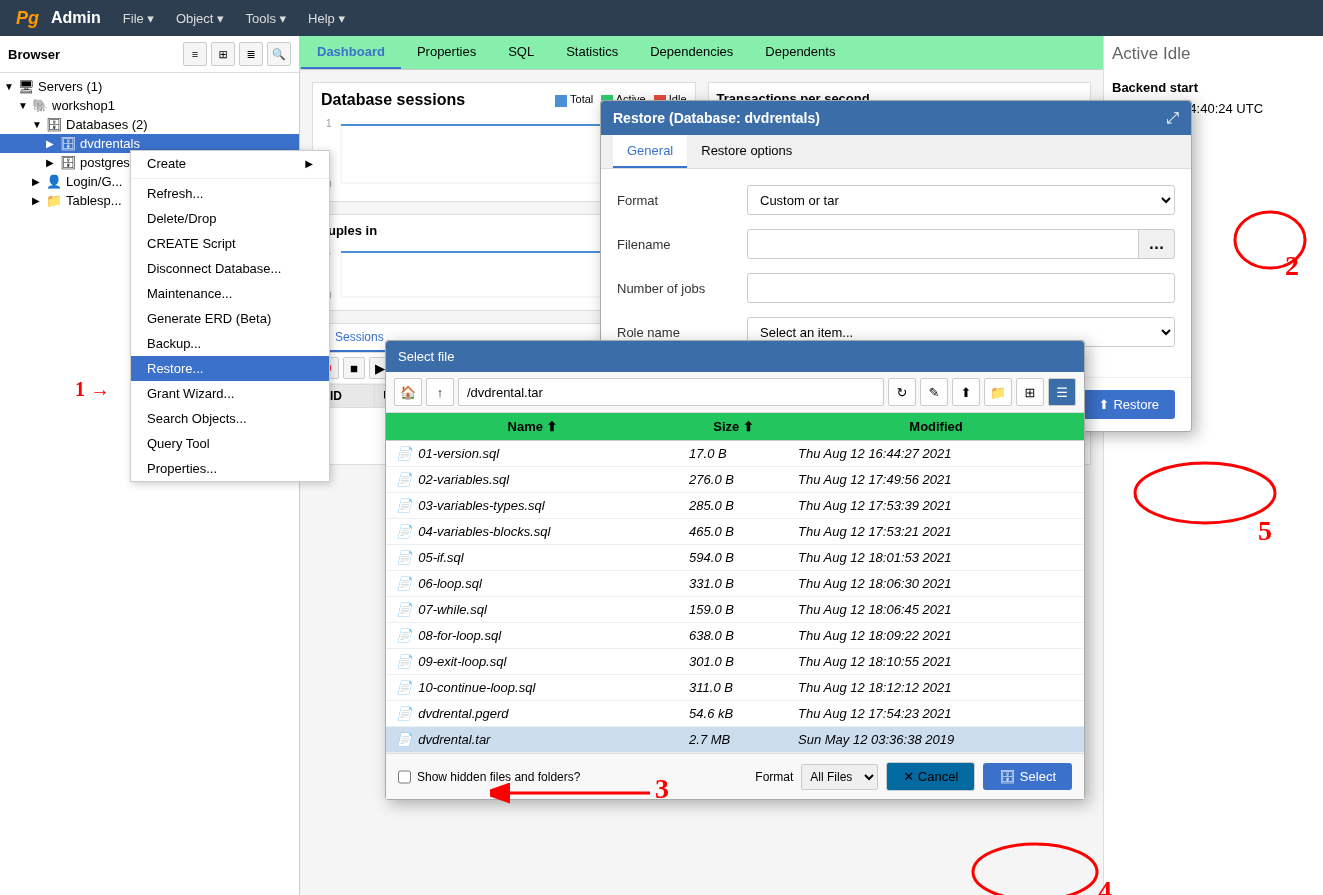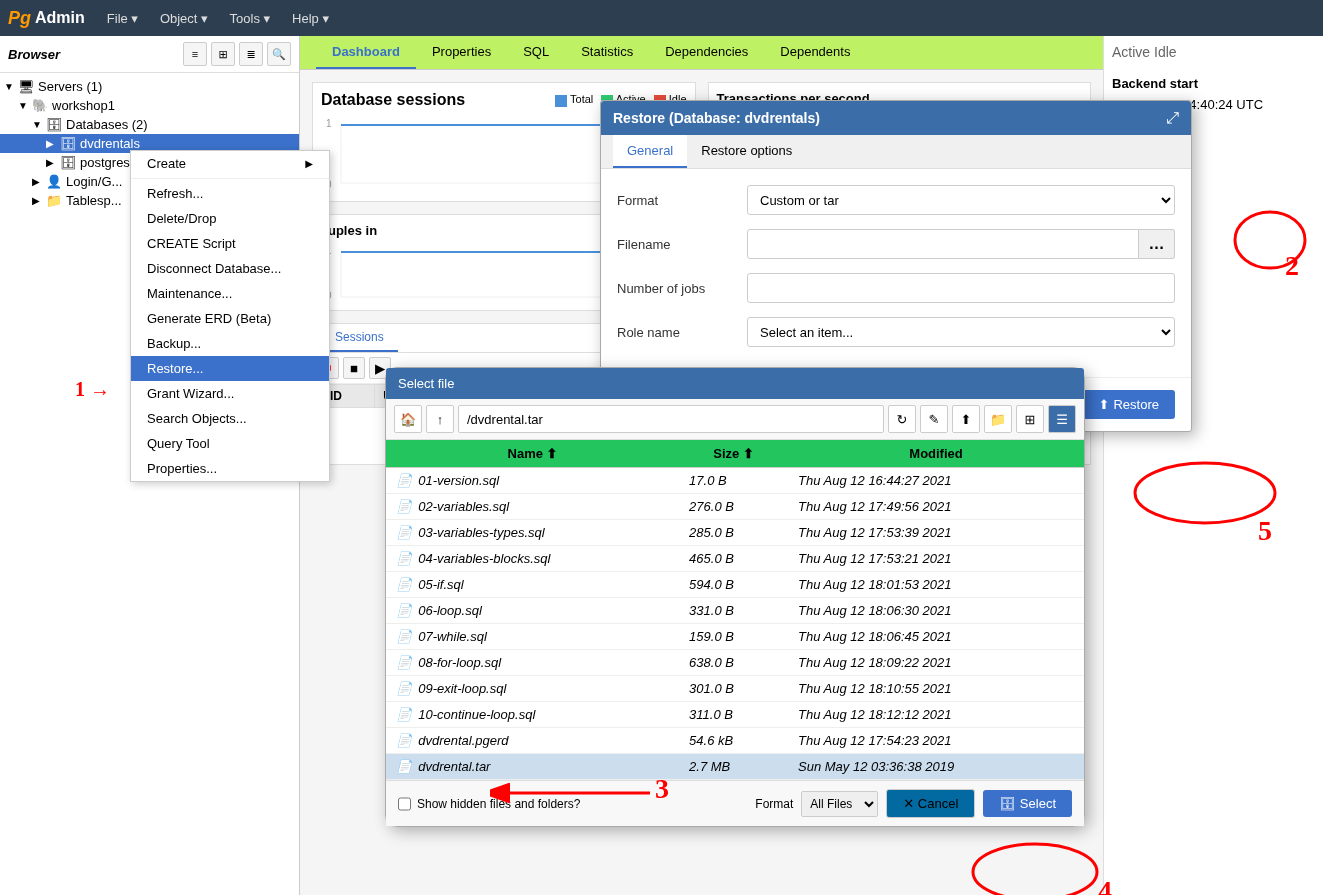--- a/index.html
+++ b/index.html
@@ -1,31 +1,31 @@
 <!DOCTYPE html>
 <html><head>
   <meta charset="utf-8">
   <style>
     * { box-sizing: border-box; margin: 0; padding: 0; }
     body { font-family: Arial, sans-serif; font-size: 13px; background: #f0f0f0; overflow: hidden; width: 1323px; height: 895px; position: relative; }
 
     
     .topbar { display: flex; align-items: center; background: #2c3e50; height: 36px; padding: 0 8px; gap: 12px; }
     .topbar-logo { display: flex; align-items: center; gap: 4px; color: #f90; font-weight: bold; font-size: 16px; }
-    .topbar-logo span { color: white; font-size: 16px; }
+    .topbar-logo span { color: white; font-size: 16px; margin-left: 8px; }
     .topbar-menu { display: flex; gap: 2px; }
     .topbar-menu-item { color: #ddd; padding: 4px 10px; cursor: pointer; font-size: 13px; border-radius: 3px; }
 
     
     .main-layout { display: flex; height: calc(895px - 36px); }
 
     
     .sidebar { width: 300px; background: #fff; border-right: 1px solid #ccc; display: flex; flex-direction: column; }
     .sidebar-header { display: flex; align-items: center; justify-content: space-between; padding: 6px 8px; border-bottom: 1px solid #ddd; }
-    .sidebar-header-title { font-weight: bold; font-size: 13px; font-style: italic; }
+    .sidebar-header-title { font-weight: bold; font-size: 13px; }
     .sidebar-icons { display: flex; gap: 4px; }
     .sidebar-icon-btn { width: 24px; height: 24px; border: 1px solid #ccc; background: #f5f5f5; cursor: pointer; display: flex; align-items: center; justify-content: center; font-size: 11px; border-radius: 2px; }
     .tree { flex: 1; overflow-y: auto; padding: 4px 0; }
     .tree-item { display: flex; align-items: center; padding: 2px 4px; cursor: pointer; white-space: nowrap; }
     .tree-item.selected { background: #3b71ca; color: white; }
     .tree-indent { width: 14px; flex-shrink: 0; }
     .tree-arrow { width: 14px; flex-shrink: 0; font-size: 10px; }
     .tree-icon { width: 16px; flex-shrink: 0; margin-right: 4px; }
     .tree-label { font-size: 13px; }
 
@@ -34,21 +34,21 @@
     .context-menu-item { padding: 5px 16px; cursor: pointer; font-size: 13px; display: flex; align-items: center; justify-content: space-between; }
     .context-menu-item.active-item { background: #3b71ca; color: white; }
     .context-menu-separator { border-top: 1px solid #eee; margin: 2px 0; }
     .context-submenu-arrow { font-size: 10px; }
     .arrow-label { display: flex; align-items: flex-start; gap: 4px; }
 
     
     .content-area { flex: 1; display: flex; flex-direction: column; overflow: hidden; }
 
     
-    .tab-bar { display: flex; background: #bef264; border-bottom: 1px solid #ccc; padding: 0 16px; }
+    .tab-bar { display: flex; background: #86efac; border-bottom: 1px solid #ccc; padding: 0 1px; }
     .tab { padding: 8px 16px; cursor: pointer; font-size: 13px; border-bottom: 2px solid transparent; }
     .tab.active { border-bottom: 2px solid #3b71ca; color: #3b71ca; font-weight: bold; }
 
     
     .dashboard { flex: 1; overflow: auto; padding: 12px; background: #f5f5f5; }
     .sessions-table { width: 100%; font-size: 12px; border-collapse: collapse; }
     .sessions-table th { background: #e8e8e8; padding: 4px 8px; text-align: left; border: 1px solid #ddd; }
 
     
     .right-panel { width: 220px; background: white; border-left: 1px solid #ddd; padding: 8px; font-size: 12px; }
@@ -67,21 +67,21 @@
     .form-control { flex: 1; height: 30px; border: 1px solid #ccc; border-radius: 3px; padding: 0 8px; font-size: 13px; }
     .form-control-with-btn { flex: 1; display: flex; }
     .form-control-with-btn input { flex: 1; height: 30px; border: 1px solid #ccc; border-radius: 3px 0 0 3px; padding: 0 8px; font-size: 13px; }
     .form-btn { height: 30px; width: 36px; border: 1px solid #ccc; border-left: none; background: #f0f0f0; cursor: pointer; border-radius: 0 3px 3px 0; display: flex; align-items: center; justify-content: center; }
     .form-select { flex: 1; height: 30px; border: 1px solid #ccc; border-radius: 3px; padding: 0 8px; font-size: 13px; background: white; }
     .dialog-footer { display: flex; justify-content: flex-end; gap: 8px; padding: 12px 16px; border-top: 1px solid #eee; }
     .btn-cancel { padding: 6px 16px; border: 1px solid #ccc; background: #0369a1; cursor: pointer; border-radius: 3px; font-size: 13px; }
     .btn-restore { padding: 6px 16px; border: none; background: #3b71ca; color: white; cursor: pointer; border-radius: 3px; font-size: 13px; display: flex; align-items: center; gap: 4px; }
 
     
-    .select-file-dialog { position: absolute; top: 340px; left: 385px; width: 700px; background: white; border: 1px solid #aaa; box-shadow: 4px 4px 16px rgba(0,0,0,0.3); z-index: 400; border-radius: 12px; margin-top: 27px; }
+    .select-file-dialog { position: absolute; top: 340px; left: 385px; width: 700px; background: white; border: 1px solid #aaa; box-shadow: 4px 4px 16px rgba(0,0,0,0.3); z-index: 400; border-radius: 3px; }
     .file-dialog-header { background: #3b6ea8; color: white; padding: 8px 12px; border-radius: 3px 3px 0 0; }
     .file-toolbar { display: flex; align-items: center; gap: 4px; padding: 6px 8px; border-bottom: 1px solid #ddd; background: #f8f8f8; }
     .file-toolbar-btn { width: 28px; height: 28px; border: 1px solid #ccc; background: white; cursor: pointer; display: flex; align-items: center; justify-content: center; font-size: 13px; border-radius: 2px; }
     .file-path { flex: 1; height: 28px; border: 1px solid #ccc; border-radius: 2px; padding: 0 8px; font-size: 13px; background: white; }
     .file-table { width: 100%; border-collapse: collapse; font-size: 13px; }
     .file-table th { background: #22c55e; padding: 6px 10px; text-align: center; border-bottom: 1px solid #ccc; cursor: pointer; }
     .file-table td { padding: 5px 10px; border-bottom: 1px solid #eee; font-style: italic; }
     .file-table tr.selected td { background: #cde; }
     .file-icon { margin-right: 6px; color: #666; }
     .file-dialog-footer { display: flex; align-items: center; justify-content: space-between; padding: 8px 12px; border-top: 1px solid #ddd; background: #f8f8f8; }
@@ -261,21 +261,21 @@
               </thead>
             <tbody></tbody>
           </table>
         </div>
       </div>
     </div>
   </div>
 
   <div class="right-panel">
     <div style="margin-bottom:16px;">
-      <div style="font-size:14px; color:#666; margin-bottom:15px;">Active Idle</div>
+      <div style="font-size:17px; color:#666; margin-bottom:15px;">Active Idle</div>
     </div>
     <div>
       <div class="right-panel-title">Backend start</div>
       <div class="right-panel-value">2021-09-03 14:40:24 UTC</div>
     </div>
   </div>
 
 </div>
 
 <div class="context-menu">

